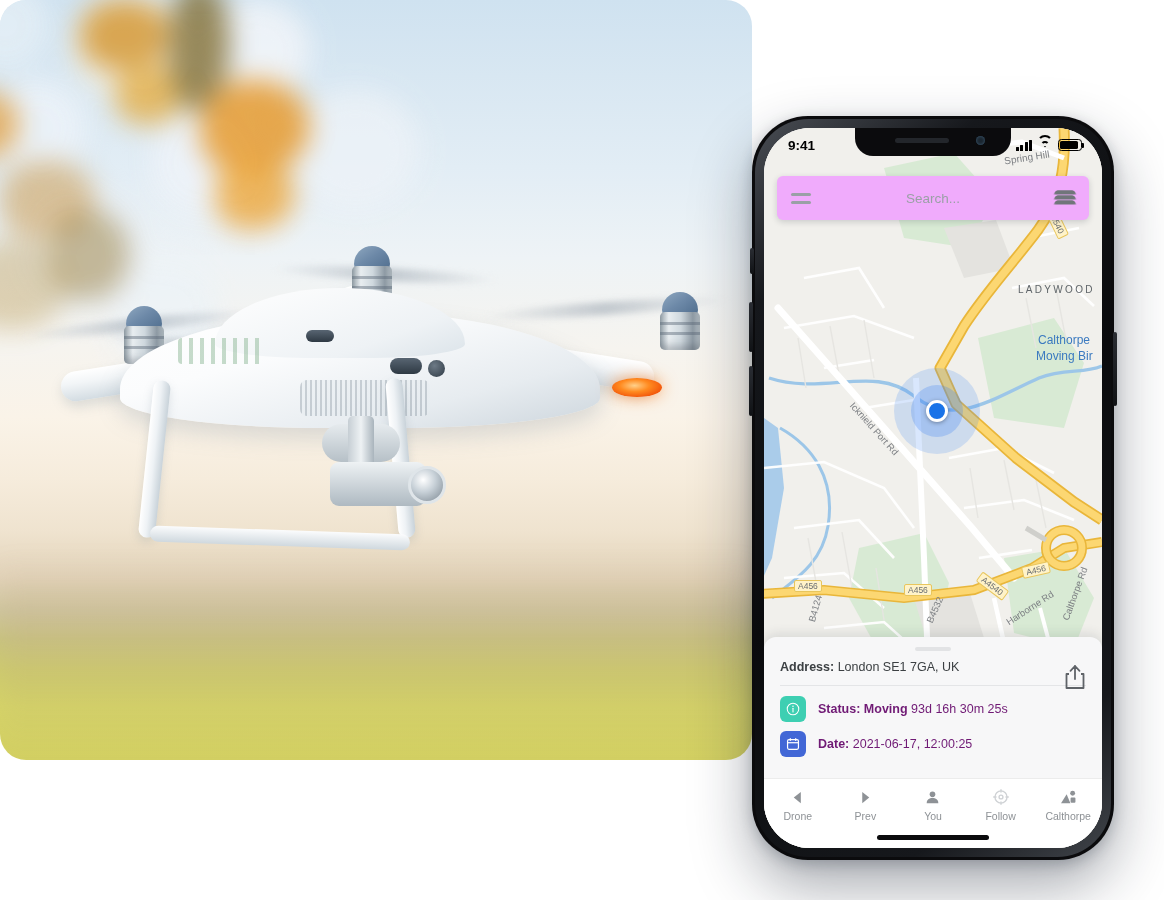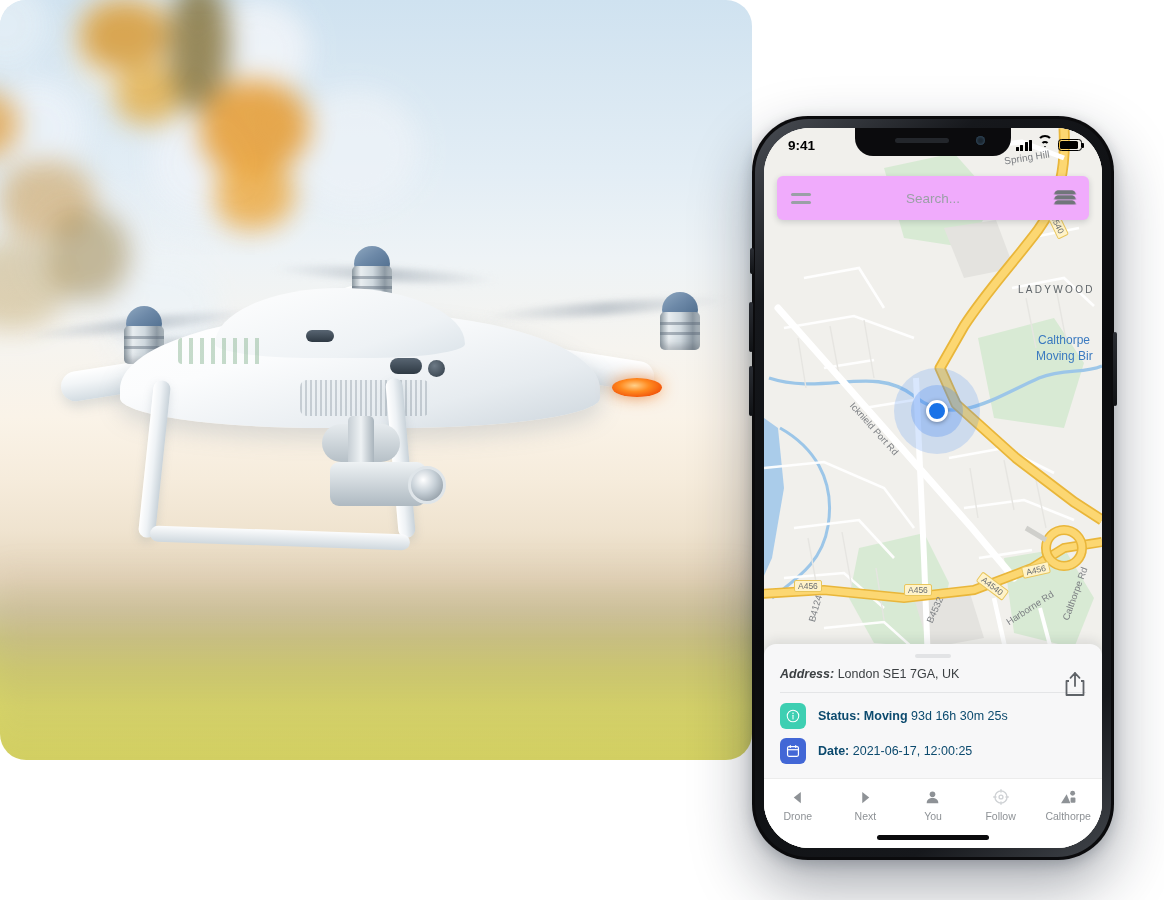--- a/index.html
+++ b/index.html
@@ -254,32 +254,32 @@
     box-shadow: 0 -3px 12px rgba(30,40,50,.12);
     padding: 10px 16px 12px 16px;
   }
   .grabber {
     width: 36px; height: 4px; border-radius: 2px; background:#e2e3e5;
     margin: 0 auto 9px auto;
   }
   .sheet-head { position:relative; }
   .sheet-title { font-size: 15px; color:#3c4043; font-weight: 500; margin-bottom: 5px; }
   .sheet-addr { font-size: 12.5px; color:#3c4043; }
-  .sheet-addr b { font-weight: bold; font-style: italic; }
+  .sheet-addr b { font-weight: bold; }
   .share-btn {
     position:absolute; right: 0; top: 4px; width: 22px; height: 26px; cursor:pointer;
   }
   .divider { height:1px; background:#e4e5e7; margin: 11px 0 10px 0; }
   .row { display:flex; align-items:center; gap: 12px; margin-bottom: 9px; }
-  .row:last-child { margin-bottom: 2px; }
+  .row:last-child { margin-bottom: 9px; }
   .row-ico {
     width: 26px; height: 26px; border-radius: 6px; flex: 0 0 26px;
     display:flex; align-items:center; justify-content:center;
   }
-  .row-txt { font-size: 12.5px; color:#0c4a6e; }
+  .row-txt { font-size: 12.5px; color:#701a75; }
   .row-txt b { font-weight: bold; }
 
   
   .tabbar {
     position:absolute; left:0; right:0; bottom: 0; height: 70px; z-index: 33;
     background:#fff; border-top: 1px solid #ececec;
     display:flex; align-items:flex-start; padding-top: 9px;
   }
   .tab { flex:1; display:flex; flex-direction:column; align-items:center; gap: 4px; cursor:pointer; }
   .tab-ico { height: 18px; display:flex; align-items:center; justify-content:center; }
@@ -552,21 +552,21 @@
               </svg>
           </span>
           <span class="tab-lbl">Drone</span>
         </div>
         <div class="tab">
           <span class="tab-ico">
             <svg viewBox="0 0 16 16" width="15" height="15">
                 <path d="M4.5 2 L12 8 L4.5 14 Z" fill="#8e9296"></path>
               </svg>
           </span>
-          <span class="tab-lbl">Next</span>
+          <span class="tab-lbl">Prev</span>
         </div>
         <div class="tab">
           <span class="tab-ico">
             <svg viewBox="0 0 16 16" width="15" height="15">
               <circle cx="8" cy="4.6" r="3" fill="#8e9296"></circle>
               <path d="M1.8 14 C1.8 10.2 4.6 8.6 8 8.6 C11.4 8.6 14.2 10.2 14.2 14 Z" fill="#8e9296"></path>
             </svg>
           </span>
           <span class="tab-lbl">You</span>
         </div>

